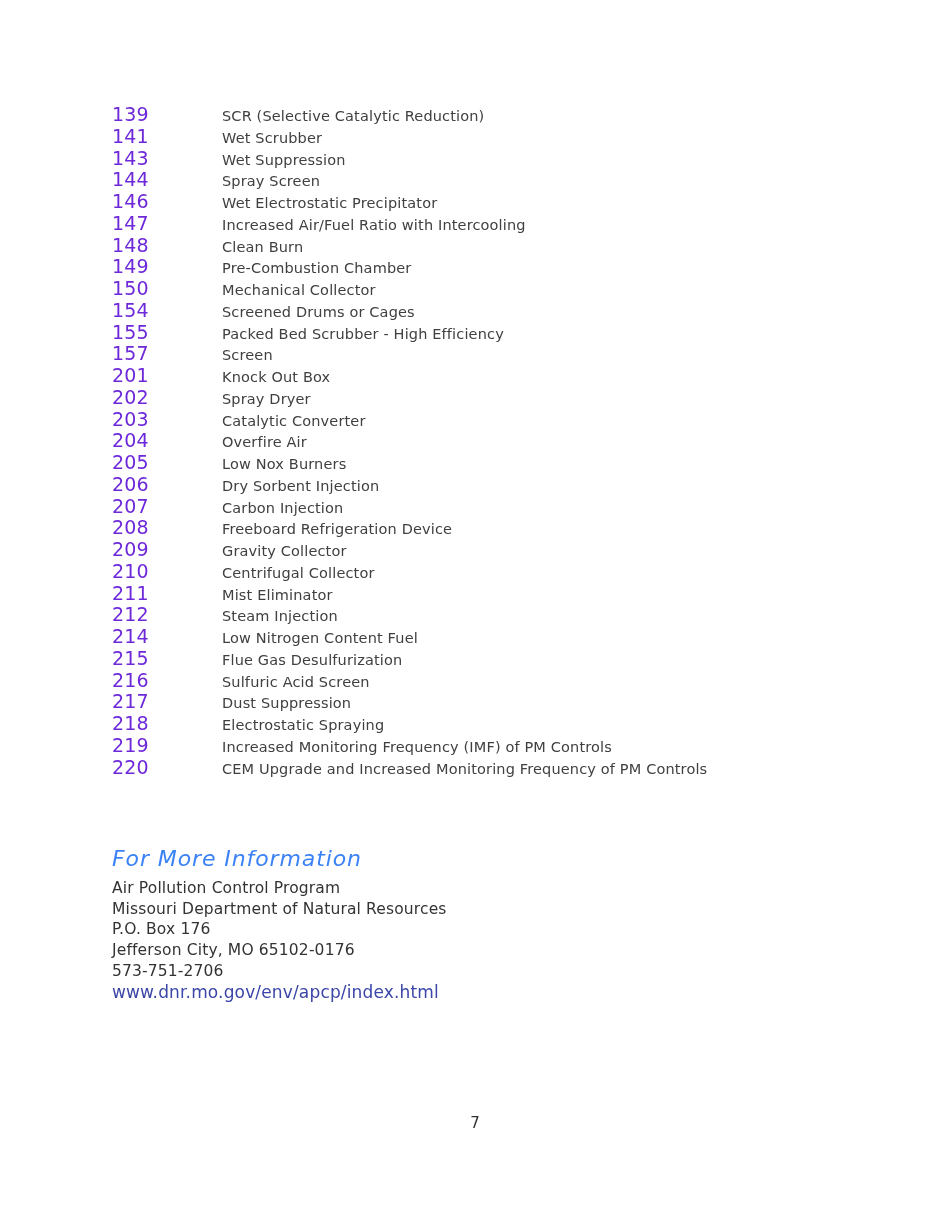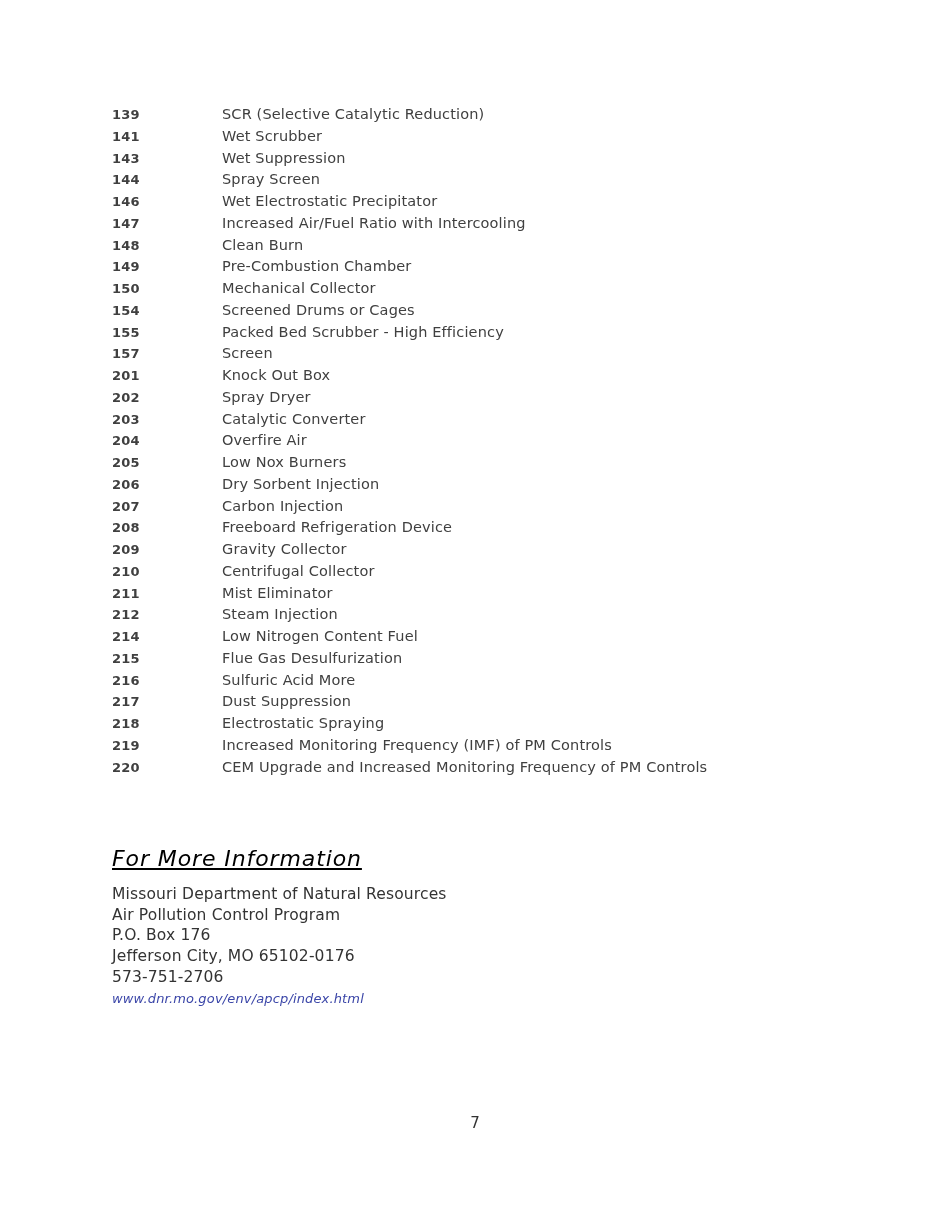--- a/index.html
+++ b/index.html
@@ -36,65 +36,62 @@
   .code-row {
     display: flex;
     align-items: baseline;
     height: 21.75px;
     line-height: 21.75px;
     white-space: nowrap;
   }
   .code-num {
     width: 110px;
     flex: 0 0 110px;
-    font-size: 13px;
-    letter-spacing: 0.15px;
-    color: #404040;
-    font-weight: bold;
+    font-size: 19px;
+    letter-spacing: 0.15px;
+    color: #6d28d9;
   }
   .code-label {
     font-size: 14.5px;
     letter-spacing: 0.15px;
     color: #404040;
   }
 
   
   .more-info {
     position: absolute;
     left: 112px;
     top: 845px;
     width: 700px;
   }
   .more-info-heading {
     font-size: 22px;
     font-style: italic;
     letter-spacing: 0.9px;
-    color: #000000;
+    color: #3b82f6;
     line-height: 27px;
-    margin: 0 0 12px 0;
+    margin: 0 0 6px 0;
     font-weight: normal;
     white-space: nowrap;
-    text-decoration: underline;
   }
   .info-line {
     font-size: 15.5px;
     line-height: 20.7px;
     letter-spacing: 0.15px;
     color: #333333;
     white-space: nowrap;
   }
   .info-link {
-    font-size: 13px;
+    font-size: 17px;
     line-height: 20.7px;
     letter-spacing: 0.15px;
     color: #3b46a8;
     text-decoration: none;
     white-space: nowrap;
     display: inline-block;
-    font-style: italic;
   }
 
   
   .page-number {
     position: absolute;
     left: 0;
     top: 1114px;
     width: 950px;
     text-align: center;
     font-size: 15px;
@@ -206,21 +203,21 @@
       <div class="code-row">
         <div class="code-num">214</div>
         <div class="code-label">Low Nitrogen Content Fuel</div>
       </div>
       <div class="code-row">
         <div class="code-num">215</div>
         <div class="code-label">Flue Gas Desulfurization</div>
       </div>
       <div class="code-row">
         <div class="code-num">216</div>
-        <div class="code-label">Sulfuric Acid More</div>
+        <div class="code-label">Sulfuric Acid Screen</div>
       </div>
       <div class="code-row">
         <div class="code-num">217</div>
         <div class="code-label">Dust Suppression</div>
       </div>
       <div class="code-row">
         <div class="code-num">218</div>
         <div class="code-label">Electrostatic Spraying</div>
       </div>
       <div class="code-row">
@@ -229,22 +226,22 @@
       </div>
       <div class="code-row">
         <div class="code-num">220</div>
         <div class="code-label">CEM Upgrade and Increased Monitoring Frequency of PM Controls</div>
       </div>
     </div>
 
   <div class="more-info">
     <div class="more-info-heading">For More Information</div>
     <div class="more-info-lines">
+        <div class="info-line">Air Pollution Control Program</div>
         <div class="info-line">Missouri Department of Natural Resources</div>
-        <div class="info-line">Air Pollution Control Program</div>
         <div class="info-line">P.O. Box 176</div>
         <div class="info-line">Jefferson City, MO 65102-0176</div>
         <div class="info-line">573-751-2706</div>
       </div>
     <a class="info-link" href="#">www.dnr.mo.gov/env/apcp/index.html</a>
   </div>
 
   <div class="page-number">7</div>
 
 </div>

